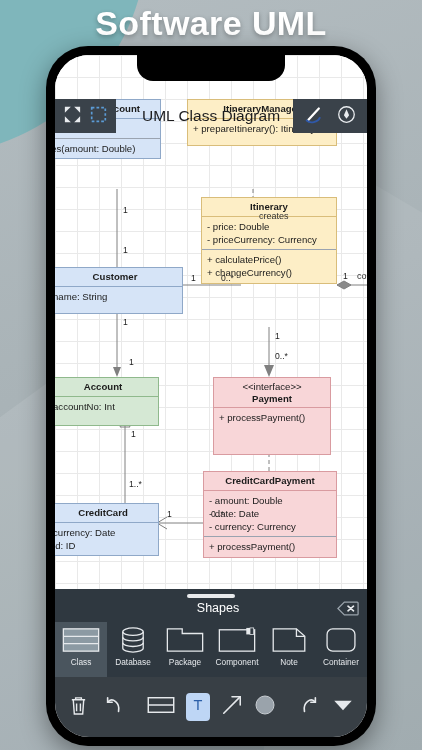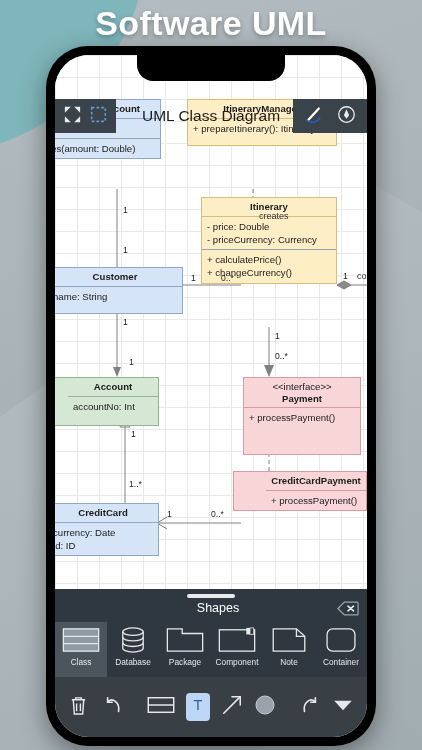--- a/index.html
+++ b/index.html
@@ -90,21 +90,21 @@
   }
   .uml .sec { padding:3px 5px; line-height:1.38; }
   .uml .sec + .sec { border-top:1px solid #9aa3b0; }
 
   .blue  { background:#d6e4f7; border-color:#8fa8c8; }
   .blue  .hd,.blue  .sec { border-color:#8fa8c8; }
   .yel   { background:#fdeec6; border-color:#d9bd7a; }
   .yel   .hd,.yel   .sec { border-color:#d9bd7a; }
   .grn   { background:#d5e8d4; border-color:#8fb98c; }
   .grn   .hd,.grn   .sec { border-color:#8fb98c; }
-  .pnk   { background:#f8d6d8; border-color:#d99ba0;margin-left:30px; }
+  .pnk   { background:#f8d6d8; border-color:#d99ba0; }
   .pnk   .hd,.pnk   .sec { border-color:#d99ba0; }
 
   .mult {
     position:absolute; font-size:8.6px; color:#222; z-index:12;
     white-space:nowrap;
   }
   .elabel {
     position:absolute; font-size:9px; color:#333; z-index:12; white-space:nowrap;
   }
 
@@ -217,43 +217,48 @@
         <div class="sec">
           <div>- price: Double</div>
           <div>- priceCurrency: Currency</div>
         </div>
         <div class="sec">
           <div>+ calculatePrice()</div>
           <div>+ changeCurrency()</div>
         </div>
       </div>
 
-      <div class="uml grn" style="left:-8px; top:322px; width:112px;padding-left:20px;">
+      <div class="uml grn" style="left:-8px; top:322px; width:112px;">
         <div class="hd">Account</div>
         <div class="sec" style="min-height:28px">accountNo: Int</div>
       </div>
 
       <div class="uml pnk" style="left:158px; top:322px; width:118px;">
         <div class="hd">
           <div style="font-weight:normal">&lt;&lt;interface&gt;&gt;</div>
           <div>Payment</div>
         </div>
         <div class="sec" style="min-height:46px">+ processPayment()</div>
       </div>
 
       <div class="uml blue" style="left:-8px; top:448px; width:112px;">
         <div class="hd">CreditCard</div>
         <div class="sec">
           <div>currency: Date</div>
           <div>id: ID</div>
         </div>
       </div>
 
-      <div class="uml pnk" style="left:148px; top:416px; width:134px;padding-left:32px;">
+      <div class="uml pnk" style="left:148px; top:416px; width:134px;">
         <div class="hd">CreditCardPayment</div>
+        <div class="sec">
+          <div>- amount: Double</div>
+          <div>- date: Date</div>
+          <div>- currency: Currency</div>
+        </div>
         <div class="sec">+ processPayment()</div>
       </div>
 
       <div class="mult" style="left:68px;  top:150px;">1</div>
       <div class="mult" style="left:68px;  top:190px;">1</div>
       <div class="mult" style="left:136px; top:218px;">1</div>
       <div class="mult" style="left:166px; top:218px;">0..*</div>
       <div class="mult" style="left:68px;  top:262px;">1</div>
       <div class="mult" style="left:74px;  top:302px;">1</div>
       <div class="mult" style="left:220px; top:276px;">1</div>

